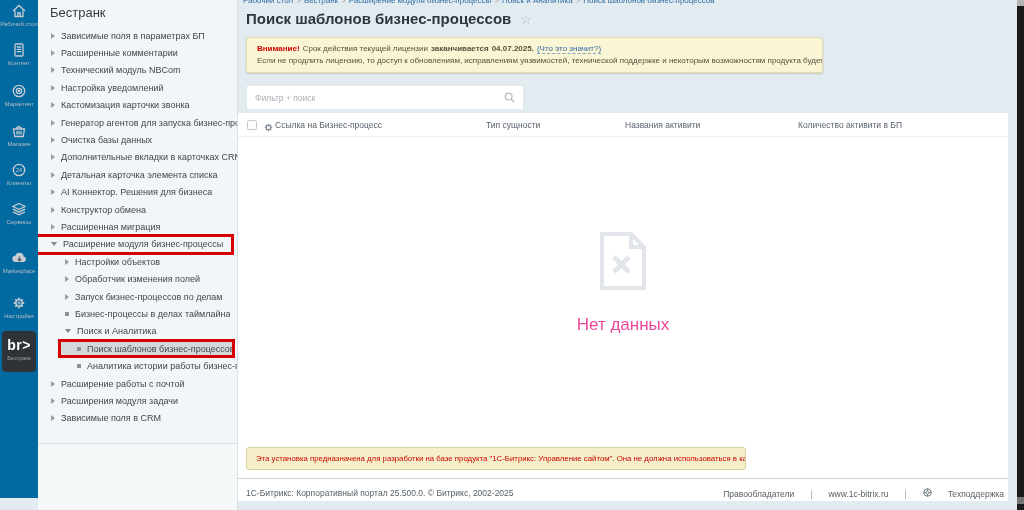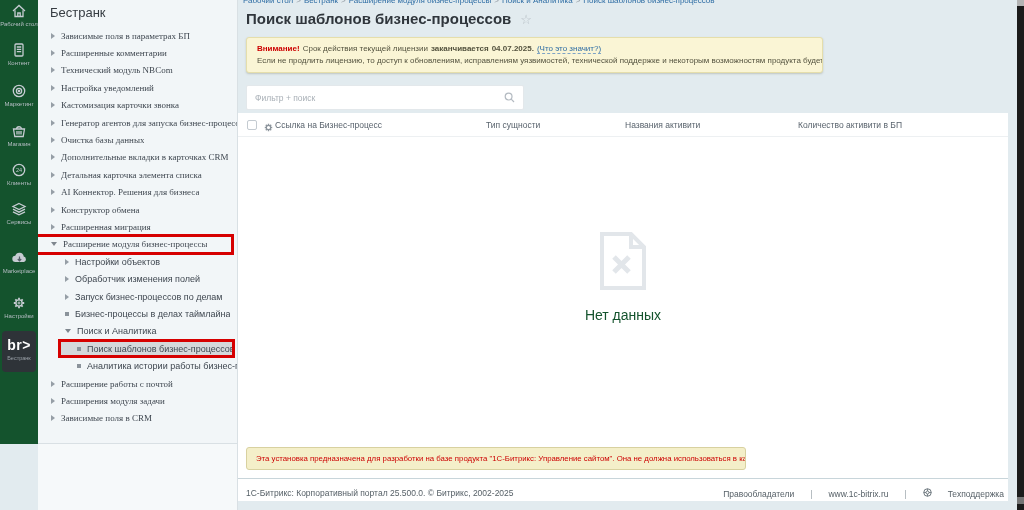--- a/index.html
+++ b/index.html
@@ -3,36 +3,36 @@
 <meta charset="utf-8">
 <style>
   * { margin:0; padding:0; box-sizing:border-box; }
   html,body { width:1024px; height:510px; }
   body {
     position:relative; overflow:hidden;
     font-family:"Liberation Sans", sans-serif;
     background:#e2ebef;
   }
   
-  .rail { position:absolute; left:0; top:0; width:38px; height:444px; background:#14532d; z-index:2; }
+  .rail { position:absolute; left:0; top:0; width:38px; height:498px; background:#0369a1; z-index:2; }
   .rail-item { position:absolute; width:38px; text-align:center; color:#c6ccd2; cursor:pointer; }
   .rail-item svg { display:block; margin:0 auto; }
   .rail-label { font-size:6px; line-height:7px; color:#b6bdc4; margin-top:2px; }
   .logo-tile { position:absolute; left:2px; top:331px; width:34px; height:41px; background:#2e3338; border-radius:4px; text-align:center; }
   .logo-text { font-size:14px; font-weight:bold; color:#ffffff; padding-top:6px; letter-spacing:0.5px; }
   .logo-label { font-size:5.5px; color:#9aa1a8; margin-top:2px; }
   
   .sidebar { position:absolute; left:38px; top:0; width:200px; height:444px; background:#f2f6f8;
              border-right:1px solid #d9e0e4; border-bottom:1px solid #d9e0e4; z-index:1; }
   .sidebar-lower { position:absolute; left:38px; top:444px; width:200px; height:66px; background:#f6f9fa;
              border-right:1px solid #d9e0e4; }
   .sb-title { padding:5px 0 0 12px; font-size:13px; color:#363c42; }
   .sb-tree { margin-top:7px; }
   .row { position:relative; height:17.4px; display:flex; align-items:center; font-size:9px; color:#3f4750; cursor:pointer; }
-  .l0 { padding-left:13px;font-family:Liberation Serif, serif; } .l1 { padding-left:27px; } .l2 { padding-left:39px; }
+  .l0 { padding-left:13px; } .l1 { padding-left:27px; } .l2 { padding-left:39px; }
   .m { flex:none; margin-right:6px; position:relative; z-index:3; }
   .m-r { width:0; height:0; border-left:4px solid #969ea6; border-top:3px solid transparent; border-bottom:3px solid transparent; }
   .m-d { width:0; height:0; border-top:4px solid #7e868e; border-left:3px solid transparent; border-right:3px solid transparent; }
   .m-s { width:4px; height:4px; background:#8b939b; }
   .row .lbl { position:relative; z-index:3; white-space:nowrap; overflow:hidden; }
   .redbox { position:absolute; border:3px solid #d60000; z-index:5; pointer-events:none; }
   .rb1 { left:-8px; right:3px; top:-2px; bottom:-2px; }
   .rb2 { left:20px; right:2px; top:-1px; bottom:-1px; }
   .sel-bg { position:absolute; left:23px; right:5px; top:0; bottom:0; background:#d5d8db; z-index:1; }
   
@@ -54,21 +54,21 @@
             border:1px solid #e3e8eb; border-radius:2px; display:flex; align-items:center; padding:0 8px; cursor:text;gap:16px; }
   .filter-ph { flex:1; font-size:8.5px; color:#a9b0b7; }
   .panel { position:absolute; top:113px; left:0; width:770px; height:388px; background:#ffffff; }
   .thead { position:relative; height:24px; border-bottom:1px solid #edf0f2; }
   .checkbox { position:absolute; left:9px; top:7px; width:10px; height:10px; background:#fff;
               border:1px solid #c4cbd1; border-radius:2px; cursor:pointer; }
   .thead-gear { position:absolute; left:25px; top:6px; cursor:pointer; }
   .th { position:absolute; top:7px; font-size:8.5px; color:#59636d; white-space:nowrap; cursor:pointer; }
   .th0 { left:37px; } .th1 { left:248px; } .th2 { left:387px; } .th3 { left:560px; }
   .empty { position:absolute; top:118px; left:0; width:770px; text-align:center; }
-  .empty-text { font-size:14px; color:#14532d; margin-top:12px; }
+  .empty-text { font-size:17px; color:#ec4899; margin-top:20px; }
   .dev-box { position:absolute; top:447px; left:8px; width:500px; padding:6px 9px;
              background:#f4efc9; border:1px solid #d8d1a0; border-radius:3px;
              font-size:7.8px; color:#cc0000; white-space:nowrap; overflow:hidden; }
   .footer { position:absolute; top:478px; left:0; width:770px; height:32px; border-top:1px solid #c8d5da; }
   .f-left { position:absolute; left:8px; top:9px; font-size:8.5px; color:#555f66; }
   .f-right { position:absolute; right:4px; top:9px; font-size:8.5px; color:#555f66; display:flex; align-items:center; gap:16px; }
   .f-link { cursor:pointer; color:#555f66; }
   .f-sep { color:#9aa4aa; }
   
   .scroll-strip { position:absolute; right:0; top:0; width:7px; height:510px; background:#1b1b1b; z-index:6; }

